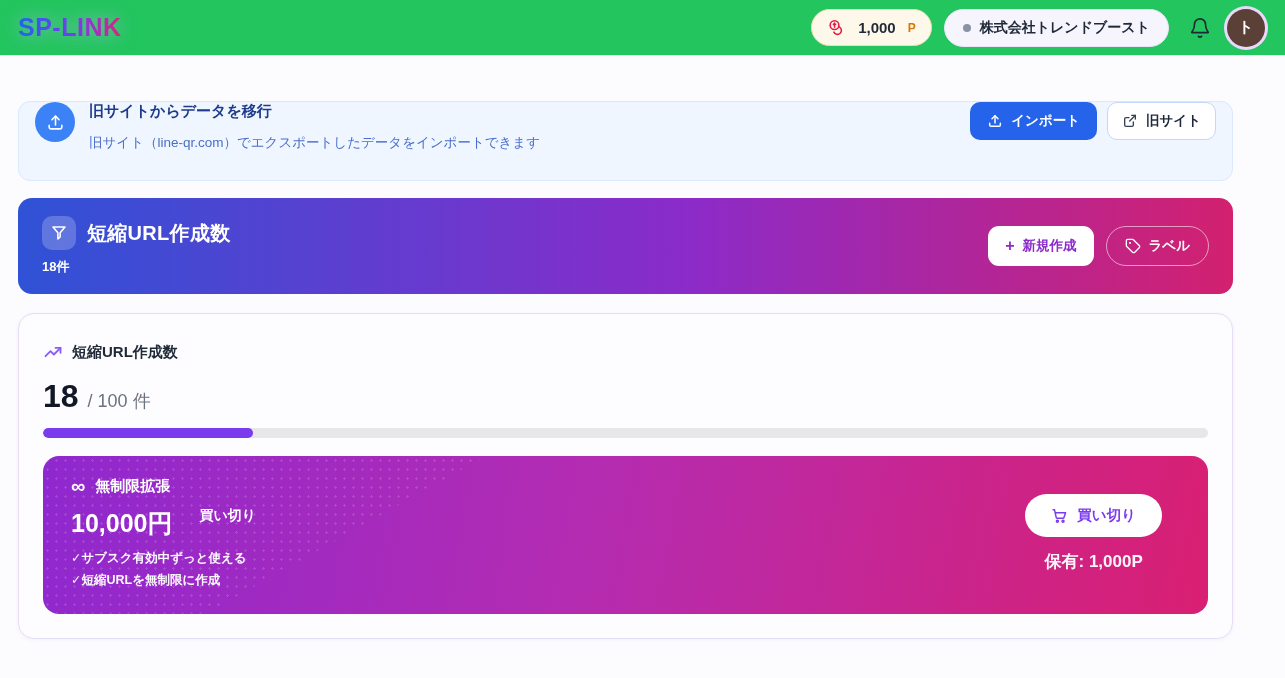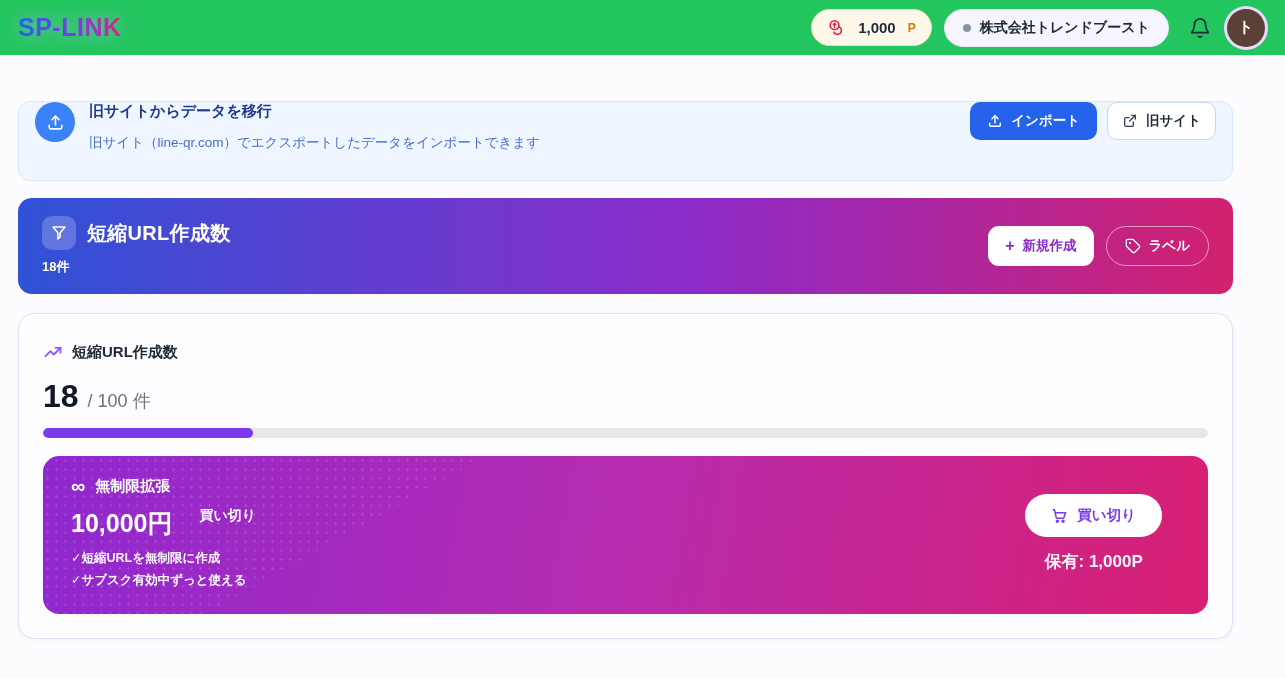--- a/index.html
+++ b/index.html
@@ -335,22 +335,22 @@
       <div class="promo-left">
         <div class="promo-title-row">
           <span class="infinity-glyph">∞</span>
           <span class="promo-title">無制限拡張</span>
         </div>
         <div class="promo-price-row">
           <span class="promo-price">10,000円</span>
           <span class="promo-price-note">買い切り</span>
         </div>
         <ul class="promo-features">
+          <li>✓サブスク有効中ずっと使える</li>
           <li>✓短縮URLを無制限に作成</li>
-          <li>✓サブスク有効中ずっと使える</li>
         </ul>
       </div>
       <div class="promo-right">
         <button class="btn-buy">
           <span>
             <svg width="17" height="17" viewBox="0 0 24 24" fill="none" stroke="#7c3aed" stroke-width="2.1" stroke-linecap="round" stroke-linejoin="round">
               <circle cx="9" cy="20" r="1.4"></circle>
               <circle cx="17" cy="20" r="1.4"></circle>
               <path d="M3 4h2l2.3 10.6a1.8 1.8 0 0 0 1.8 1.4h7.5a1.8 1.8 0 0 0 1.8-1.4L20.5 8H6"></path>
             </svg>

